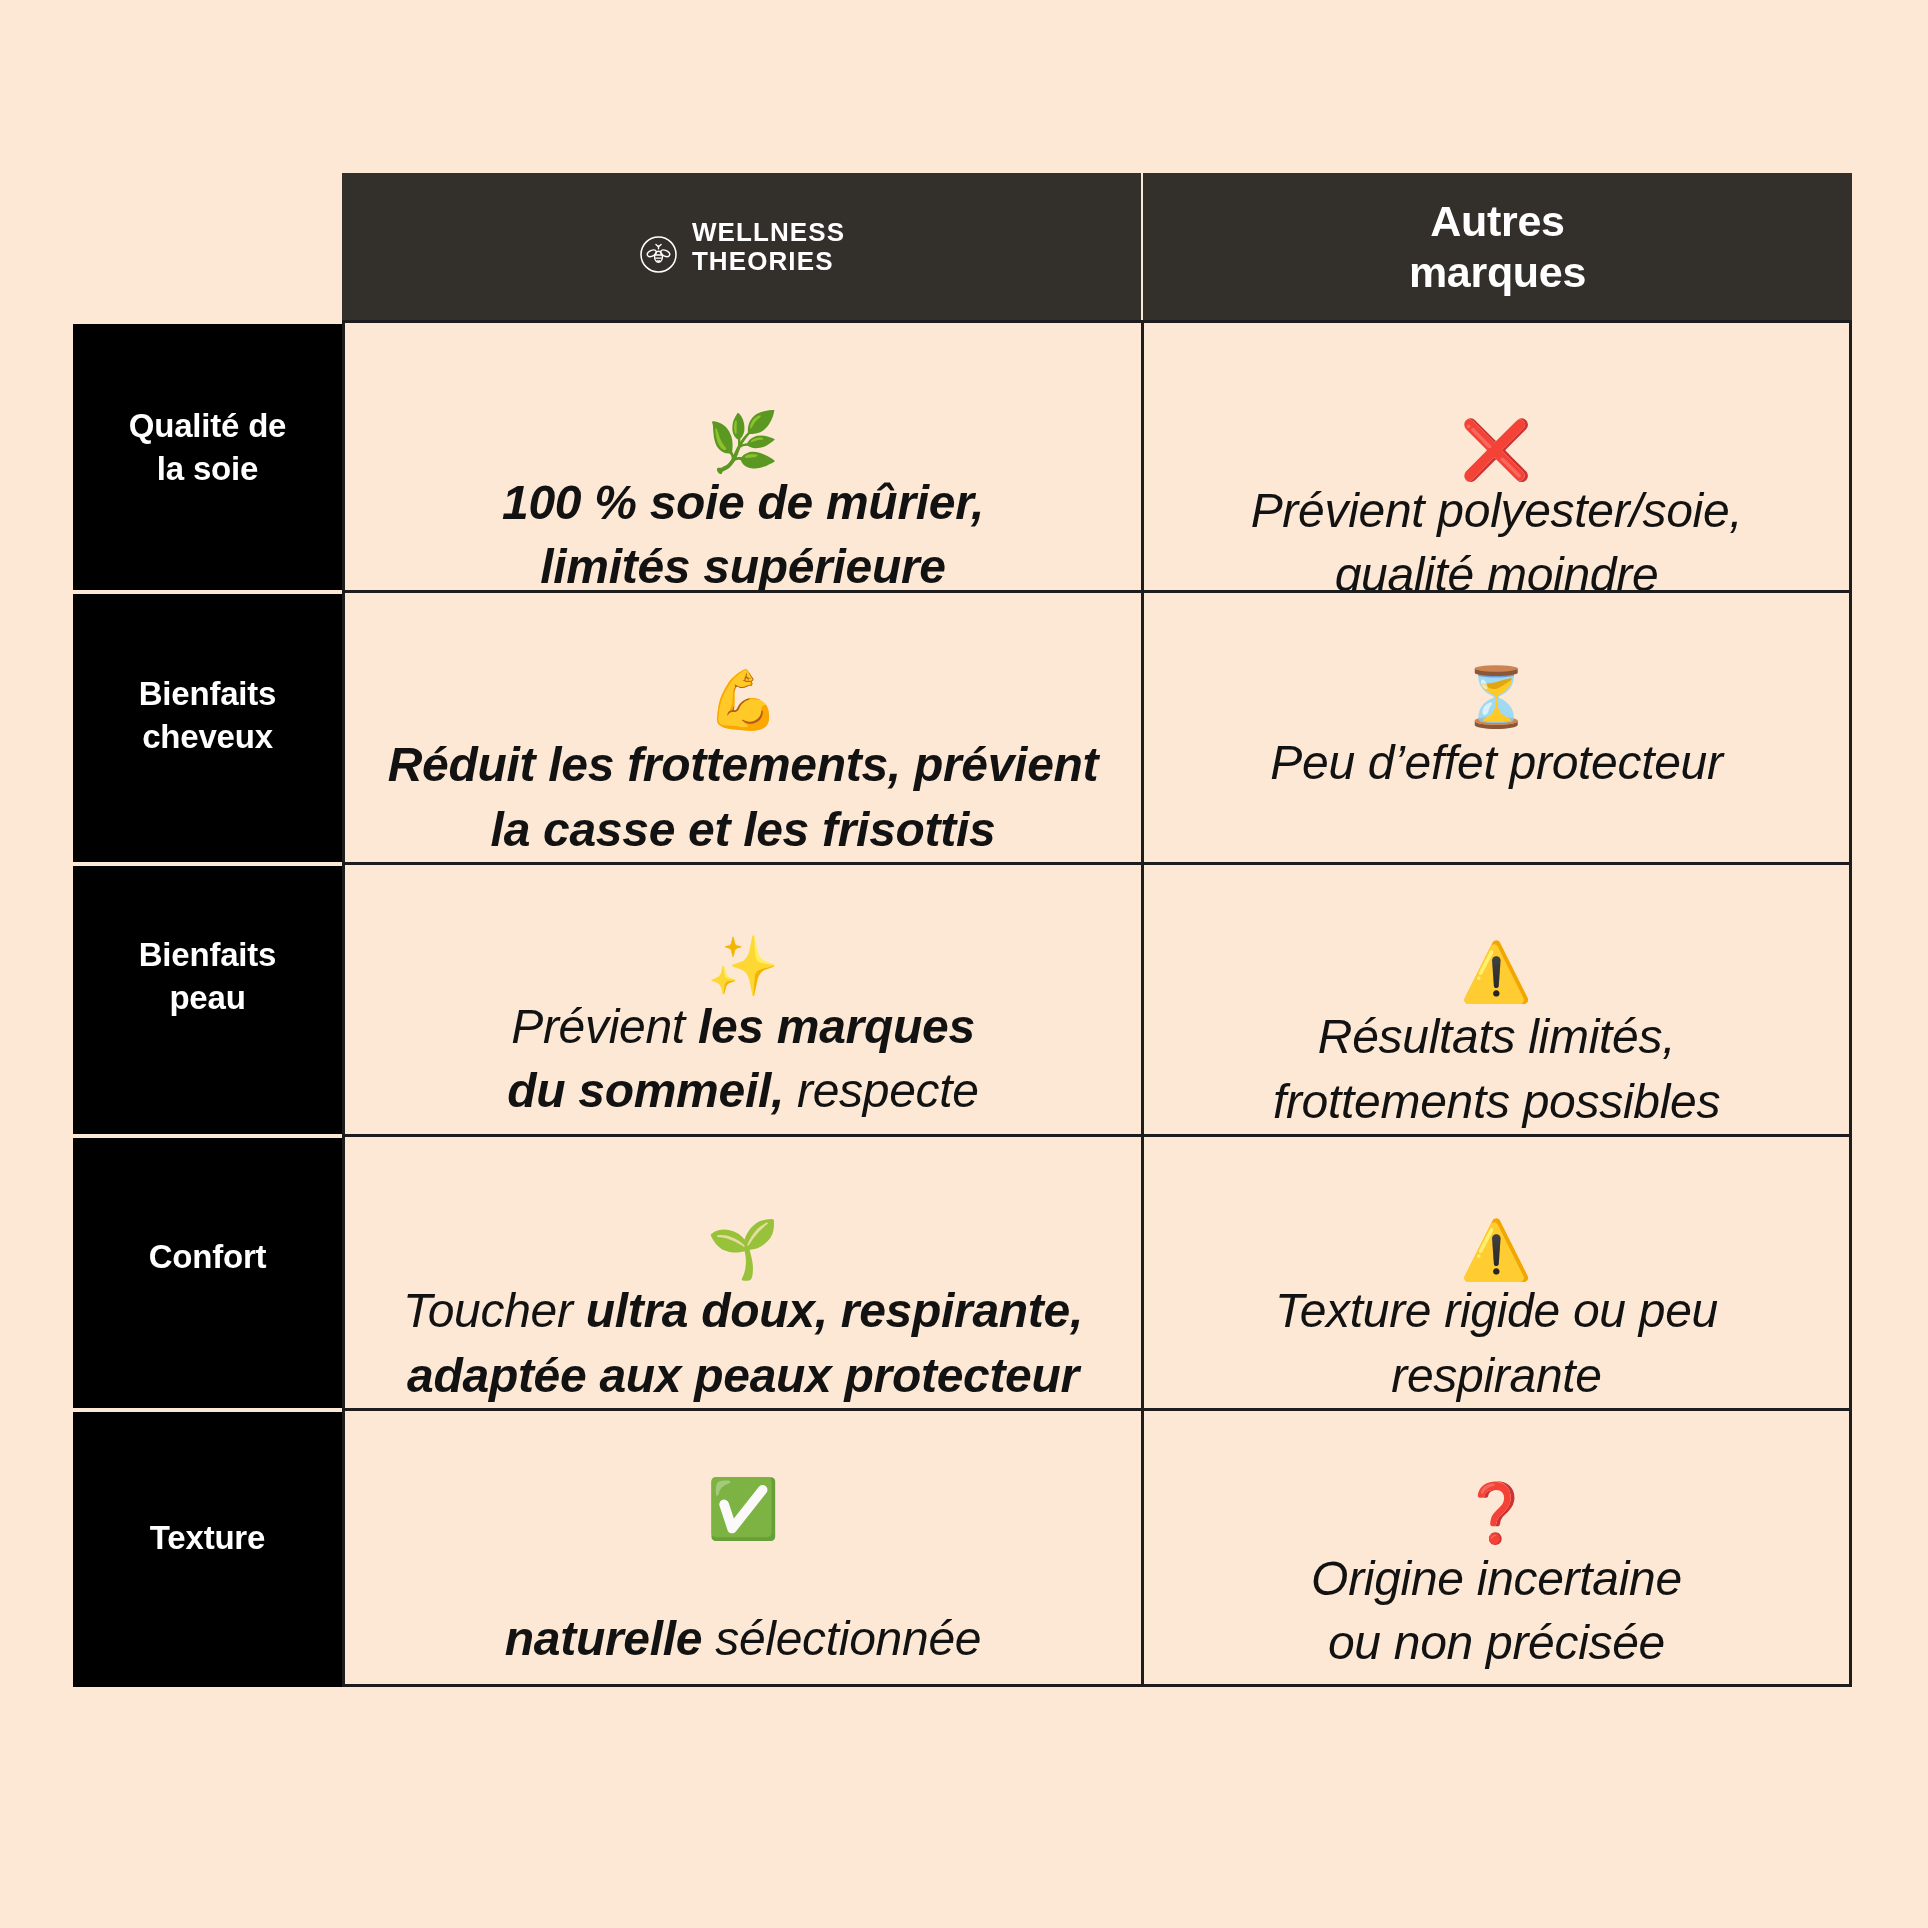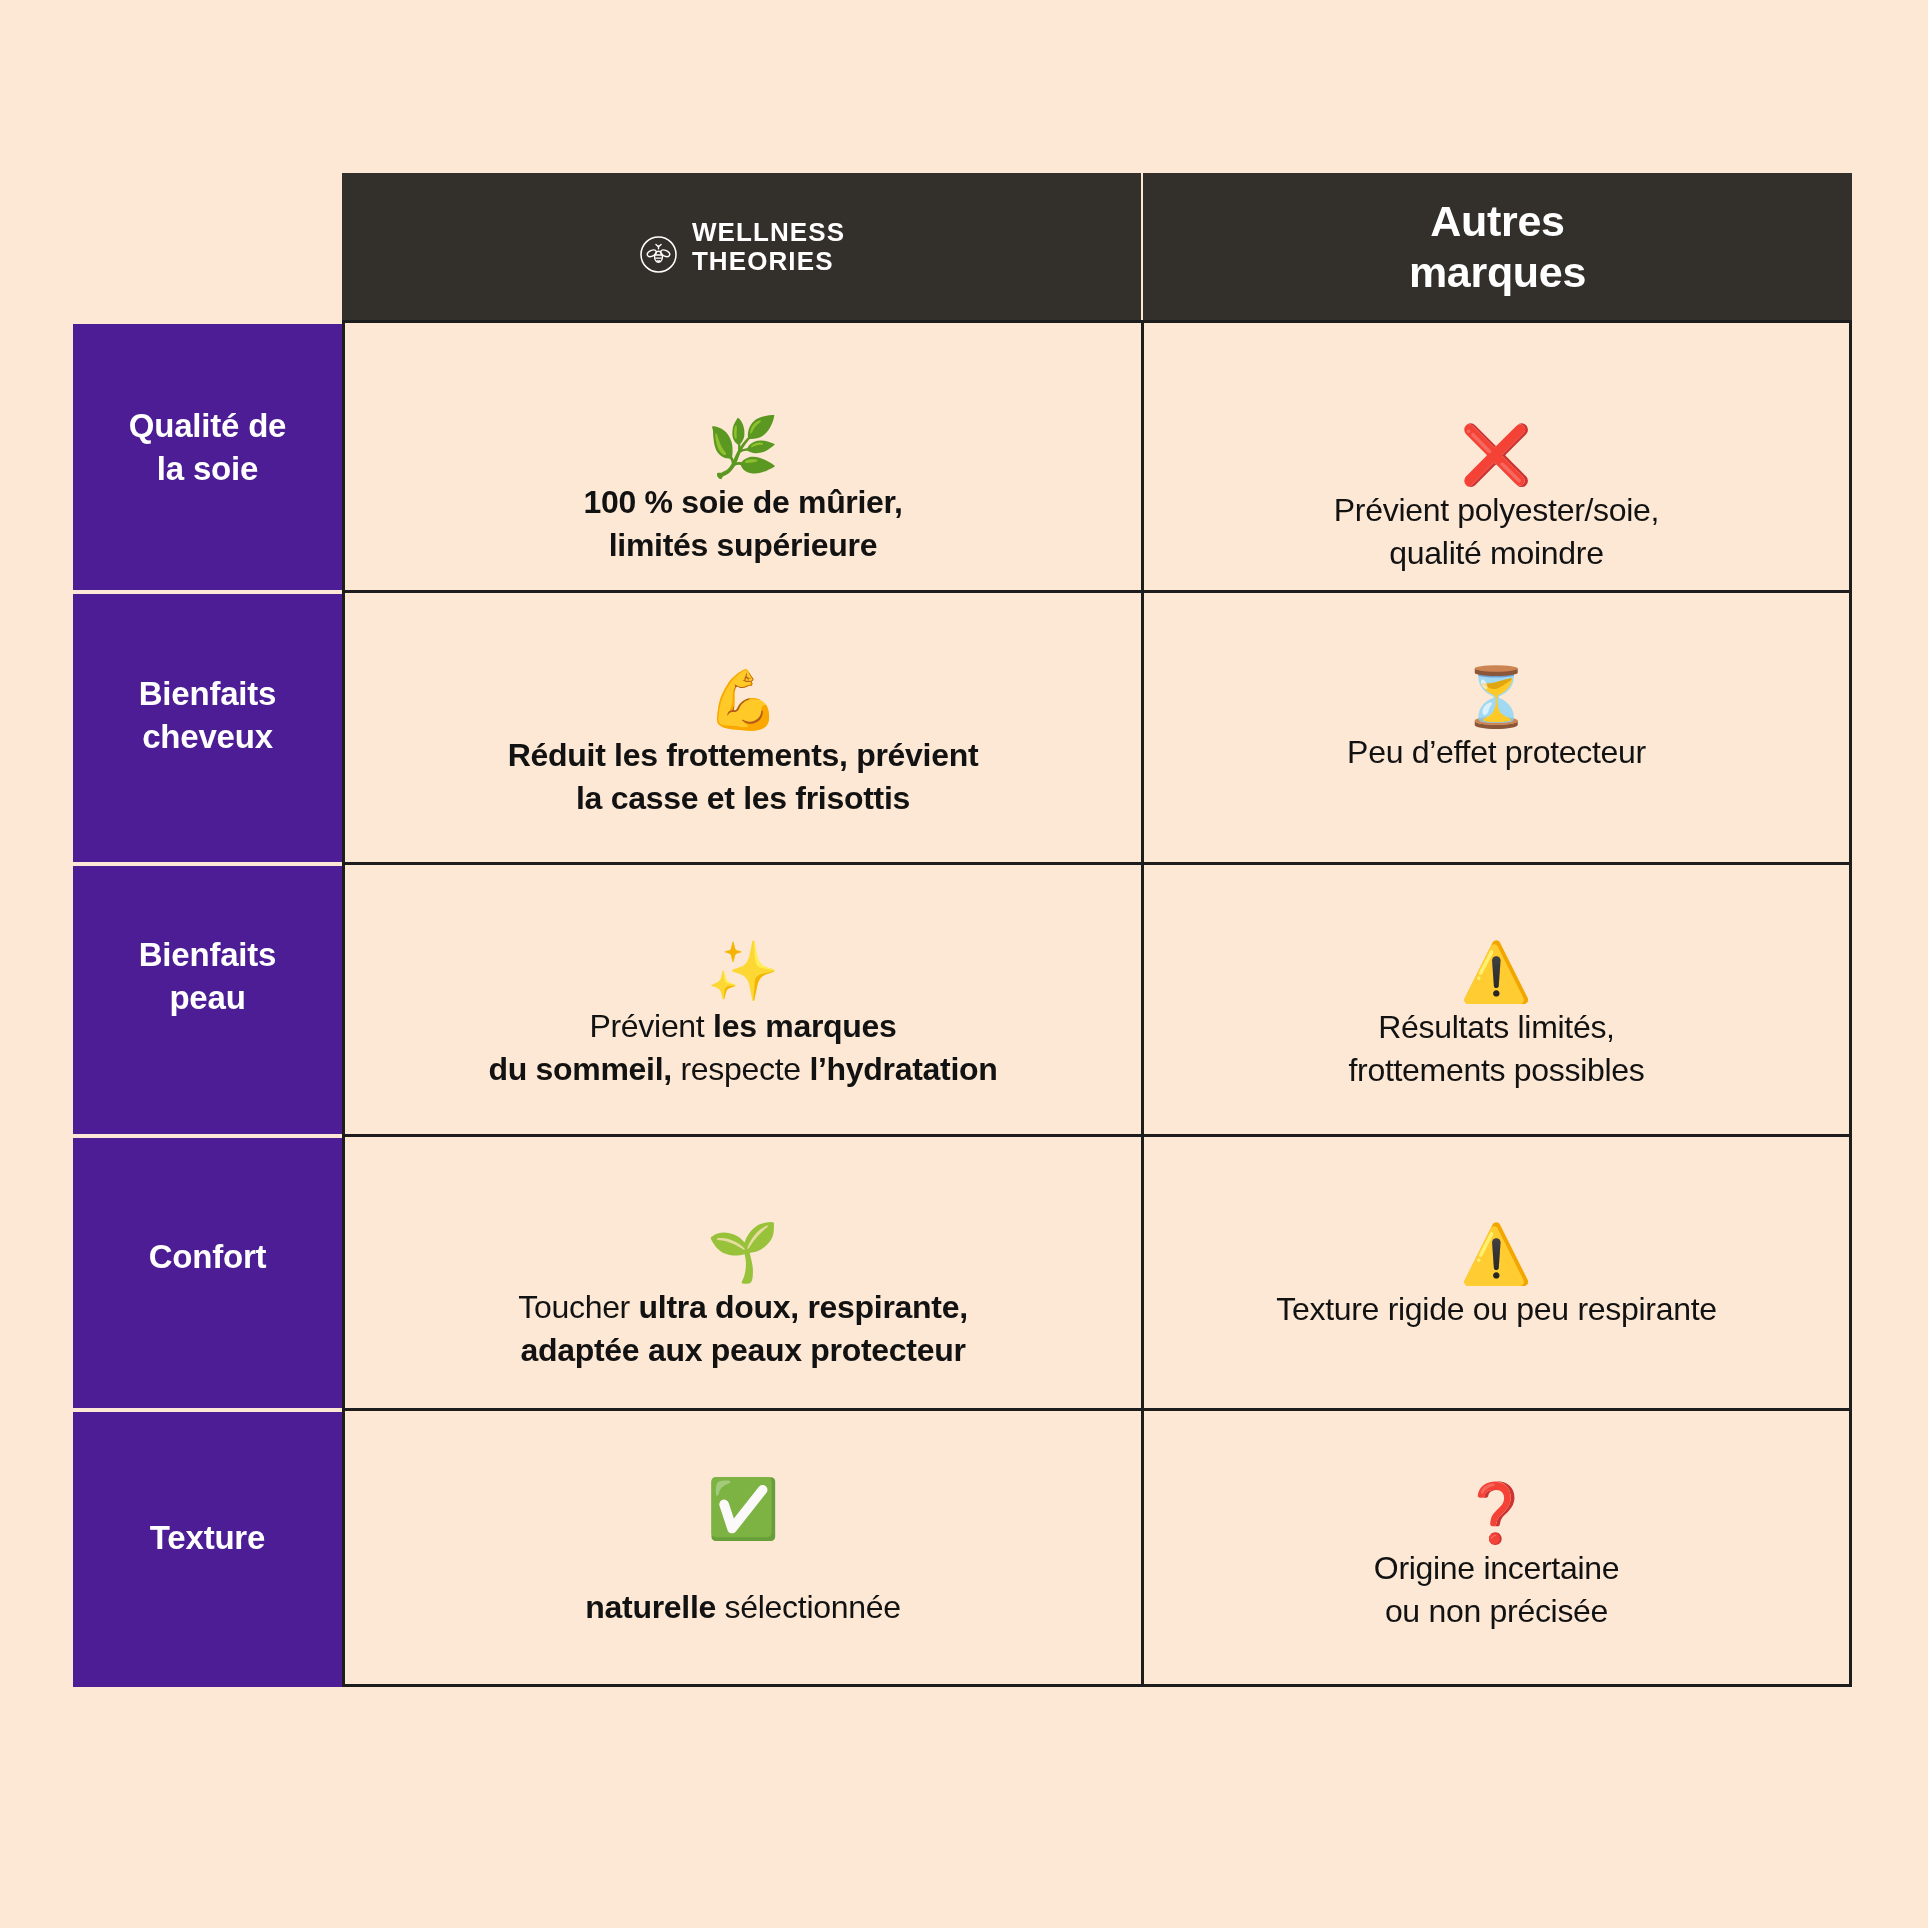--- a/index.html
+++ b/index.html
@@ -79,21 +79,21 @@
     text-align: left;
     font-size: 26px;
     font-weight: 800;
     line-height: 1.08;
     letter-spacing: 1.1px;
     color: #ffffff;
   }
 
   
   .lbl {
-    background: #4c1d95;
+    background: #000000;
     color: #ffffff;
     display: flex;
     align-items: flex-start;
     justify-content: center;
     text-align: center;
     font-size: 33px;
     font-weight: 700;
     line-height: 1.3;
     letter-spacing: -0.2px;
     border-top: 4.7px solid #FCE8D5;
@@ -135,25 +135,26 @@
   .emoji {
     font-size: 58px;
     line-height: 1;
     height: 68px;
     display: flex;
     align-items: center;
     justify-content: center;
   }
 
   .txt {
-    font-size: 32px;
+    font-size: 48px;
     line-height: 1.34;
     color: #121212;
     letter-spacing: -0.3px;
     max-width: 100%;
+    font-style: italic;
   }
 
   .txt.bold { font-weight: 700; }
   .txt.reg  { font-weight: 400; }
   .txt b    { font-weight: 700; }
 
   
   .c-r1a { padding-top: 90px; }
   .c-r1b { padding-top: 98px; }
   .c-r2a { padding-top: 73px; }

